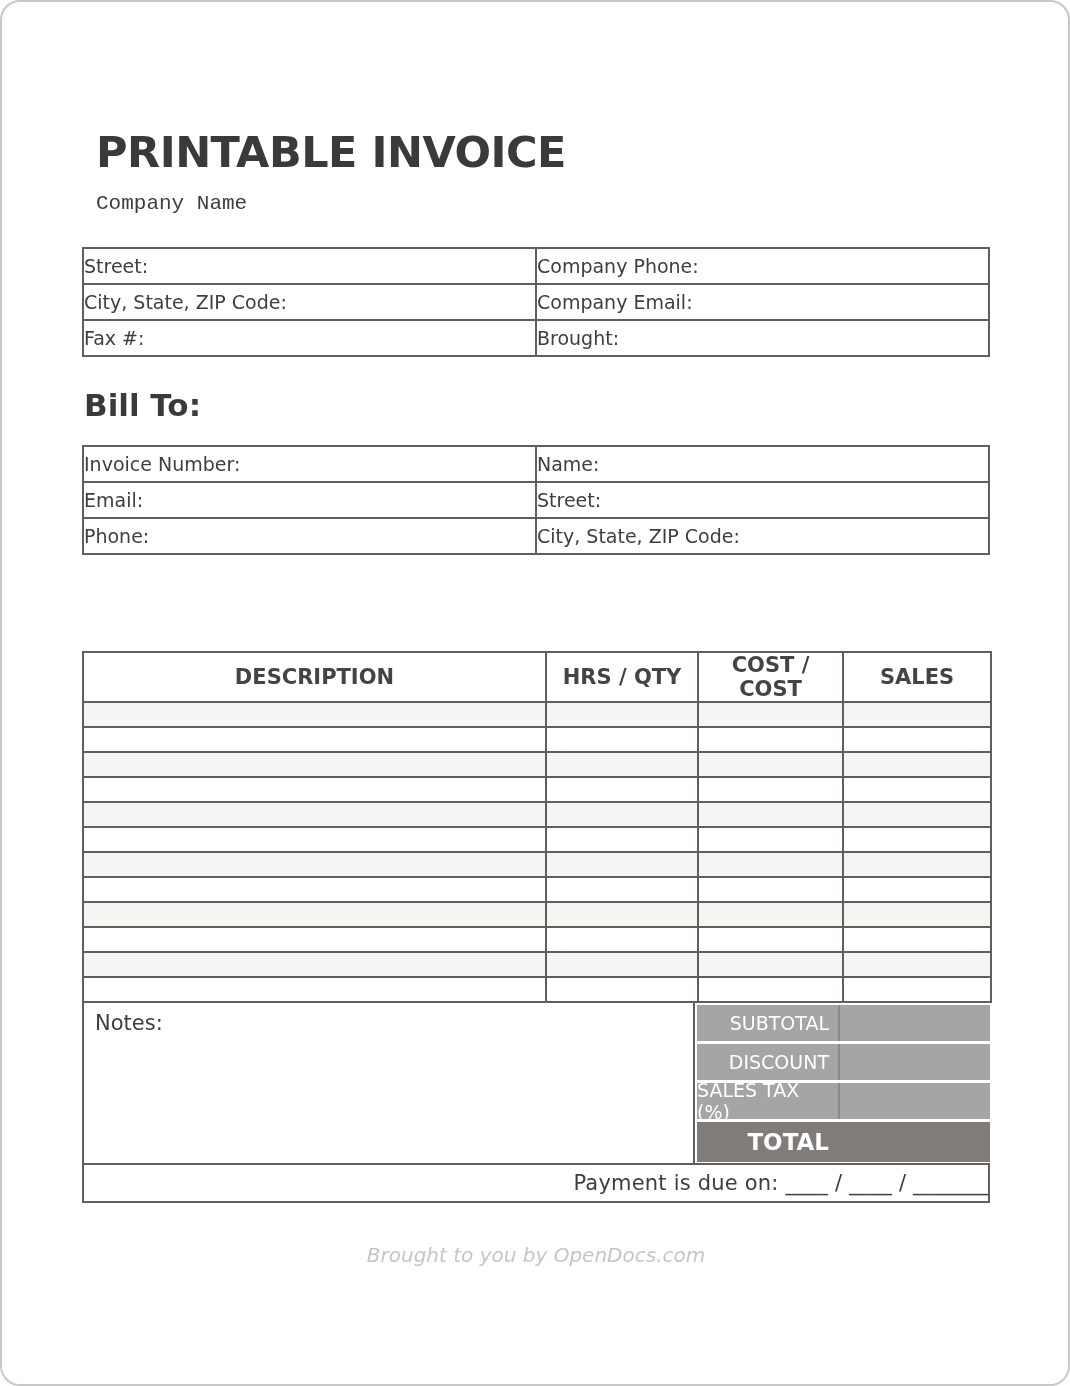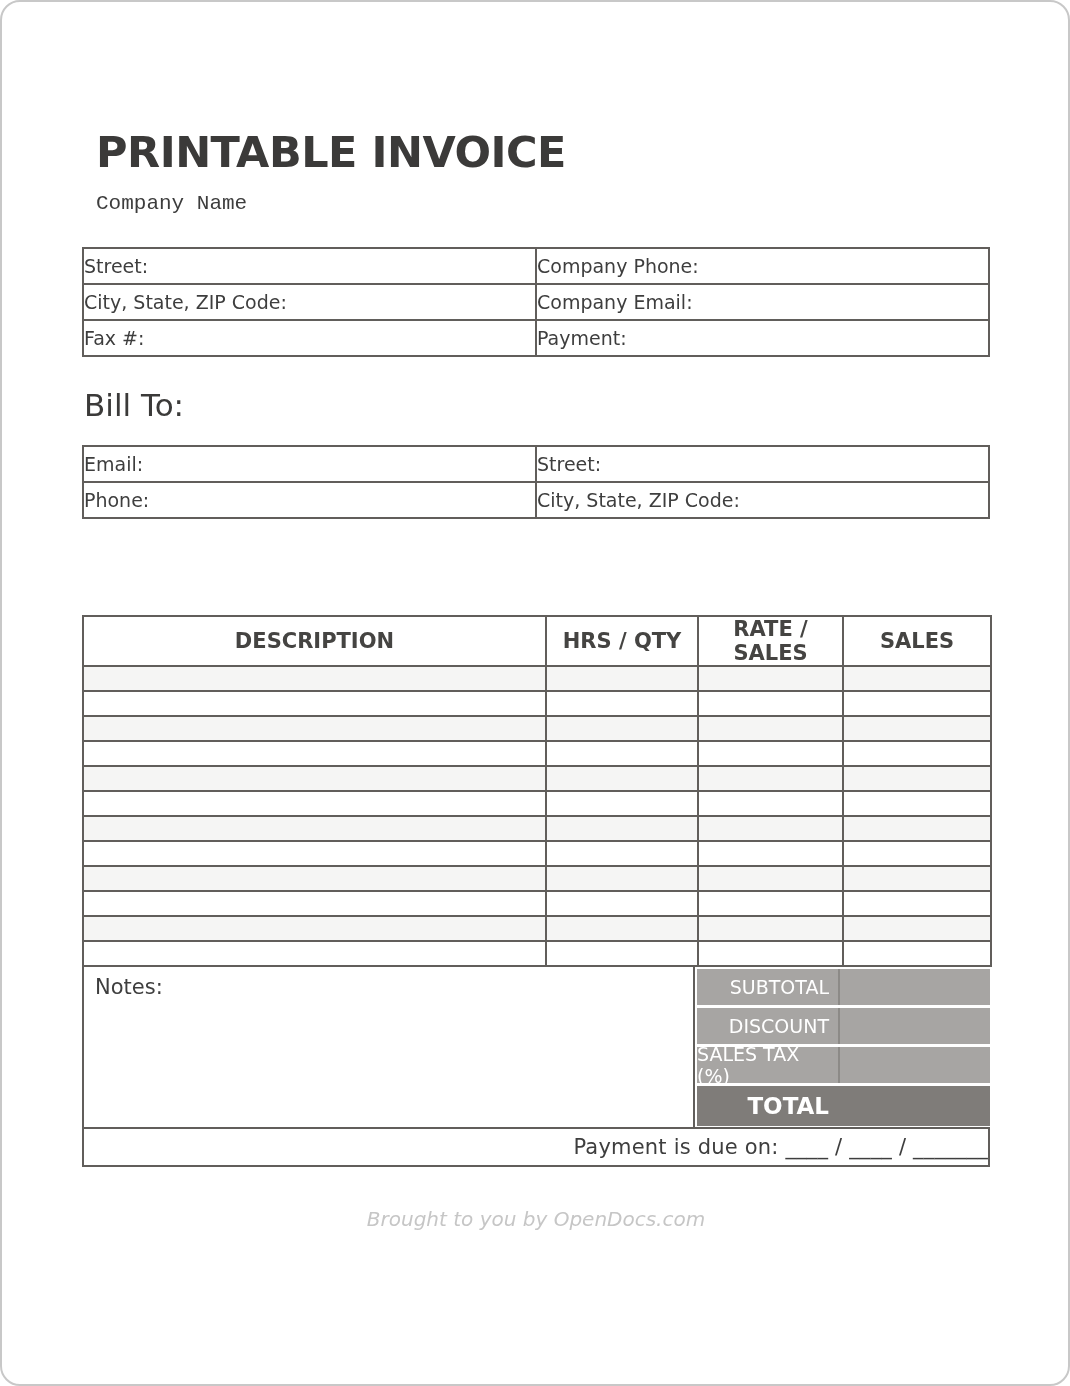--- a/index.html
+++ b/index.html
@@ -37,21 +37,21 @@
   table.info td {
     height:36px; width:50%;
     padding:0 8px 0 0;
     font-size:19px; color:#3e3e3e;
     vertical-align:middle;
     background:#ffffff;
   }
 
   .bill-to {
     margin:30px 0 0 2px;
-    font-size:31px; font-weight:400;
+    font-size:31px; font-weight:700;
     color:#3b3a39;
   }
   table.billto { margin-top:22px; }
 
   table.items { margin-top:96px; }
   table.items th {
     height:31px; padding:0;
     font-size:21px; font-weight:700;
     color:#454442; 
     background:#ffffff;
@@ -128,29 +128,33 @@
         <tr>
           <td>Street:</td>
           <td>Company Phone:</td>
         </tr>
         <tr>
           <td>City, State, ZIP Code:</td>
           <td>Company Email:</td>
         </tr>
         <tr>
           <td>Fax #:</td>
-          <td>Payment:</td>
+          <td>Brought:</td>
         </tr>
       </tbody>
     </table>
 
     <h2 class="bill-to">Bill To:</h2>
 
     <table class="grid info billto">
       <tbody>
+        <tr>
+          <td>Invoice Number:</td>
+          <td>Name:</td>
+        </tr>
         <tr>
           <td>Email:</td>
           <td>Street:</td>
         </tr>
         <tr>
           <td>Phone:</td>
           <td>City, State, ZIP Code:</td>
         </tr>
       </tbody>
     </table>
@@ -159,21 +163,21 @@
       <colgroup>
         <col class="c-desc">
           <col class="c-qty">
           <col class="c-rate">
           <col class="c-amt">
       </colgroup>
       <thead>
         <tr>
           <th>DESCRIPTION</th>
           <th>HRS / QTY</th>
-          <th>RATE / SALES</th>
+          <th>COST / COST</th>
           <th>SALES</th>
         </tr>
       </thead>
       <tbody>
           <tr>
             <td></td>
             <td></td>
             <td></td>
             <td></td>
           </tr>

